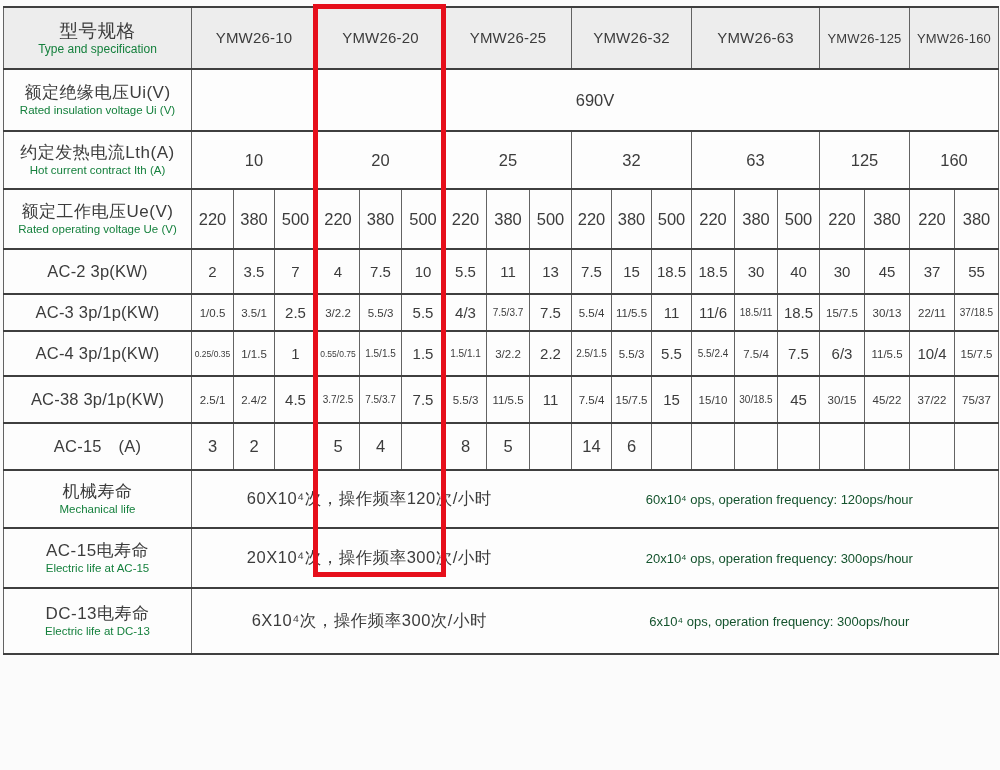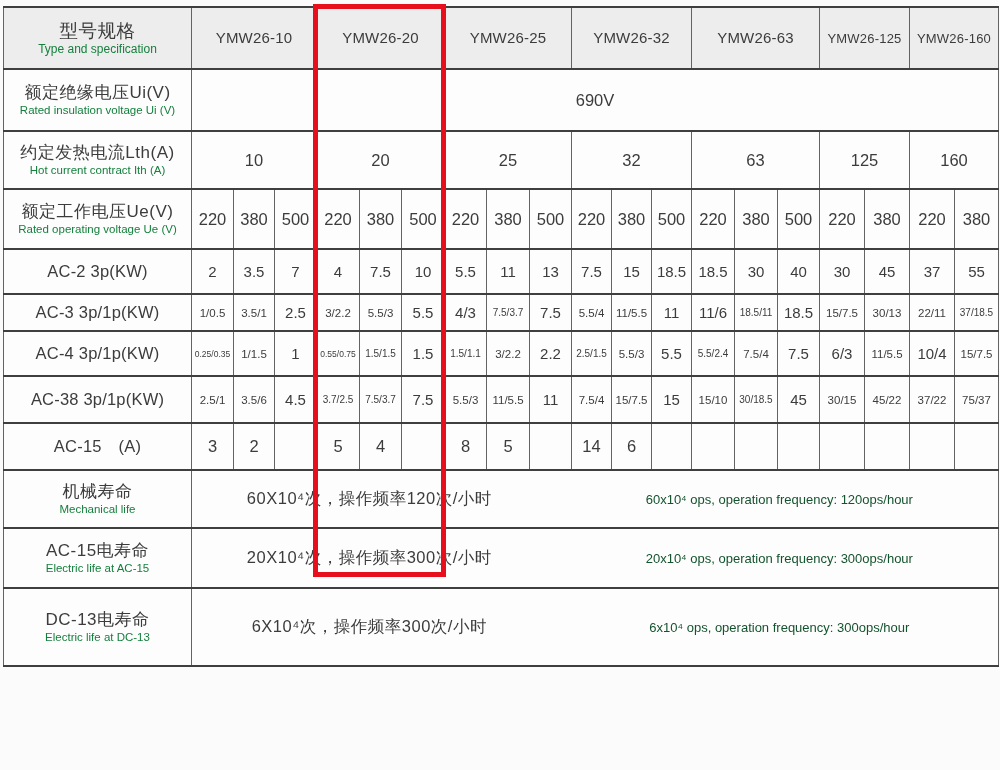--- a/index.html
+++ b/index.html
@@ -186,21 +186,21 @@
           <td class="fs-s">7.5/4</td>
           <td class="fs-n">7.5</td>
           <td class="fs-n">6/3</td>
           <td class="fs-s">11/5.5</td>
           <td class="fs-n">10/4</td>
           <td class="fs-s">15/7.5</td>
         </tr>
         <tr class="r-cells" style="height: 47px;">
           <td class="label-cell"><span class="lab-one">AC-38 3p/1p(KW)</span></td>
           <td class="fs-s">2.5/1</td>
-          <td class="fs-s">3.5/6</td>
+          <td class="fs-s">2.4/2</td>
           <td class="fs-n">4.5</td>
           <td class="fs-xs">3.7/2.5</td>
           <td class="fs-xs">7.5/3.7</td>
           <td class="fs-n">7.5</td>
           <td class="fs-s">5.5/3</td>
           <td class="fs-s">11/5.5</td>
           <td class="fs-n">11</td>
           <td class="fs-s">7.5/4</td>
           <td class="fs-s">15/7.5</td>
           <td class="fs-n">15</td>
@@ -251,21 +251,21 @@
             <div class="lab-zh">AC-15电寿命</div>
             <div class="lab-en">Electric life at AC-15</div>
           </td>
           <td colspan="19">
             <div class="life-row">
               <span class="life-zh">20X10⁴次，操作频率300次/小时</span>
               <span class="life-en">20x10⁴ ops, operation frequency: 300ops/hour</span>
             </div>
           </td>
         </tr>
-        <tr class="r-life" style="height: 78px;">
+        <tr class="r-life" style="height: 66px;">
           <td class="label-cell">
             <div class="lab-zh">DC-13电寿命</div>
             <div class="lab-en">Electric life at DC-13</div>
           </td>
           <td colspan="19">
             <div class="life-row">
               <span class="life-zh">6X10⁴次，操作频率300次/小时</span>
               <span class="life-en">6x10⁴ ops, operation frequency: 300ops/hour</span>
             </div>
           </td>

